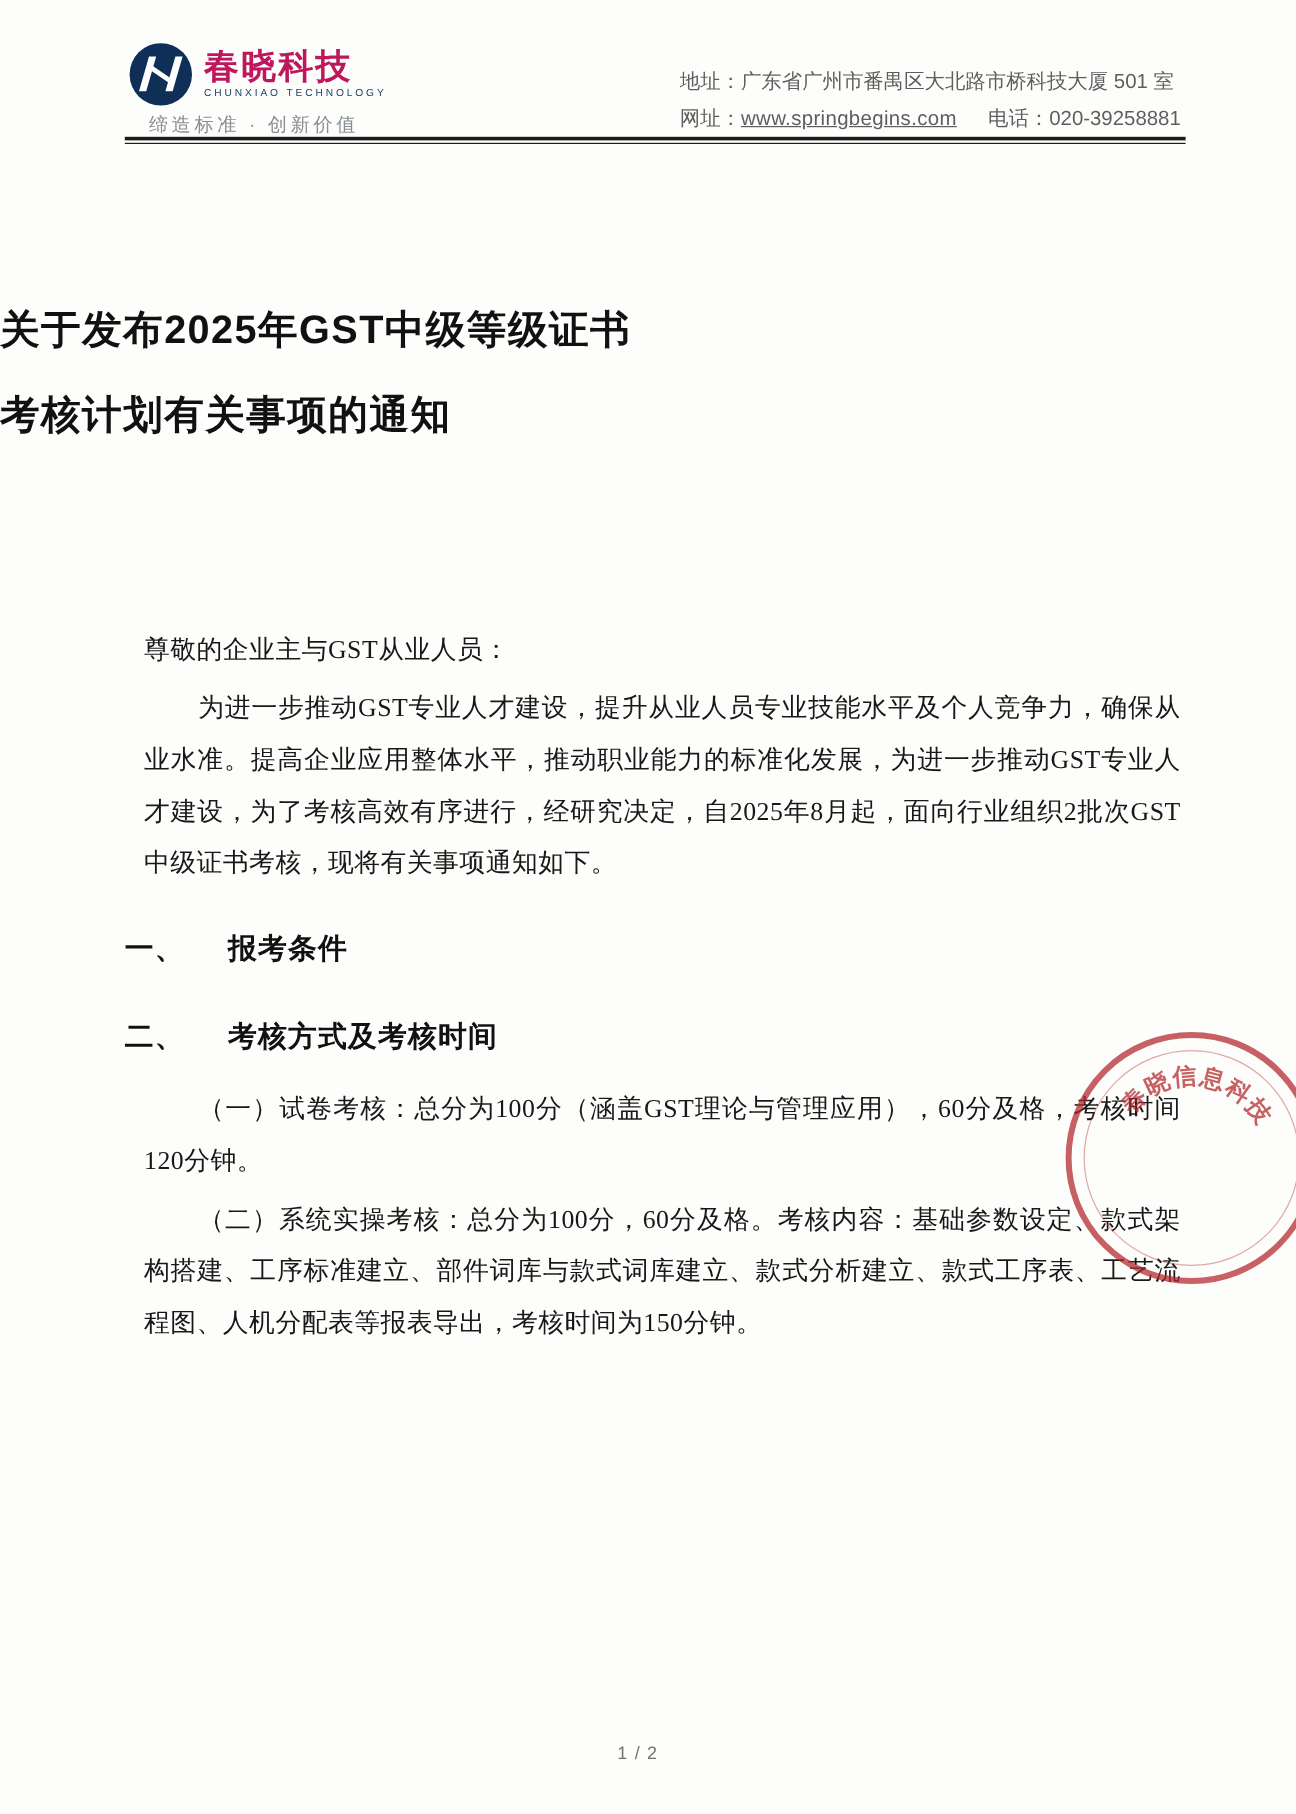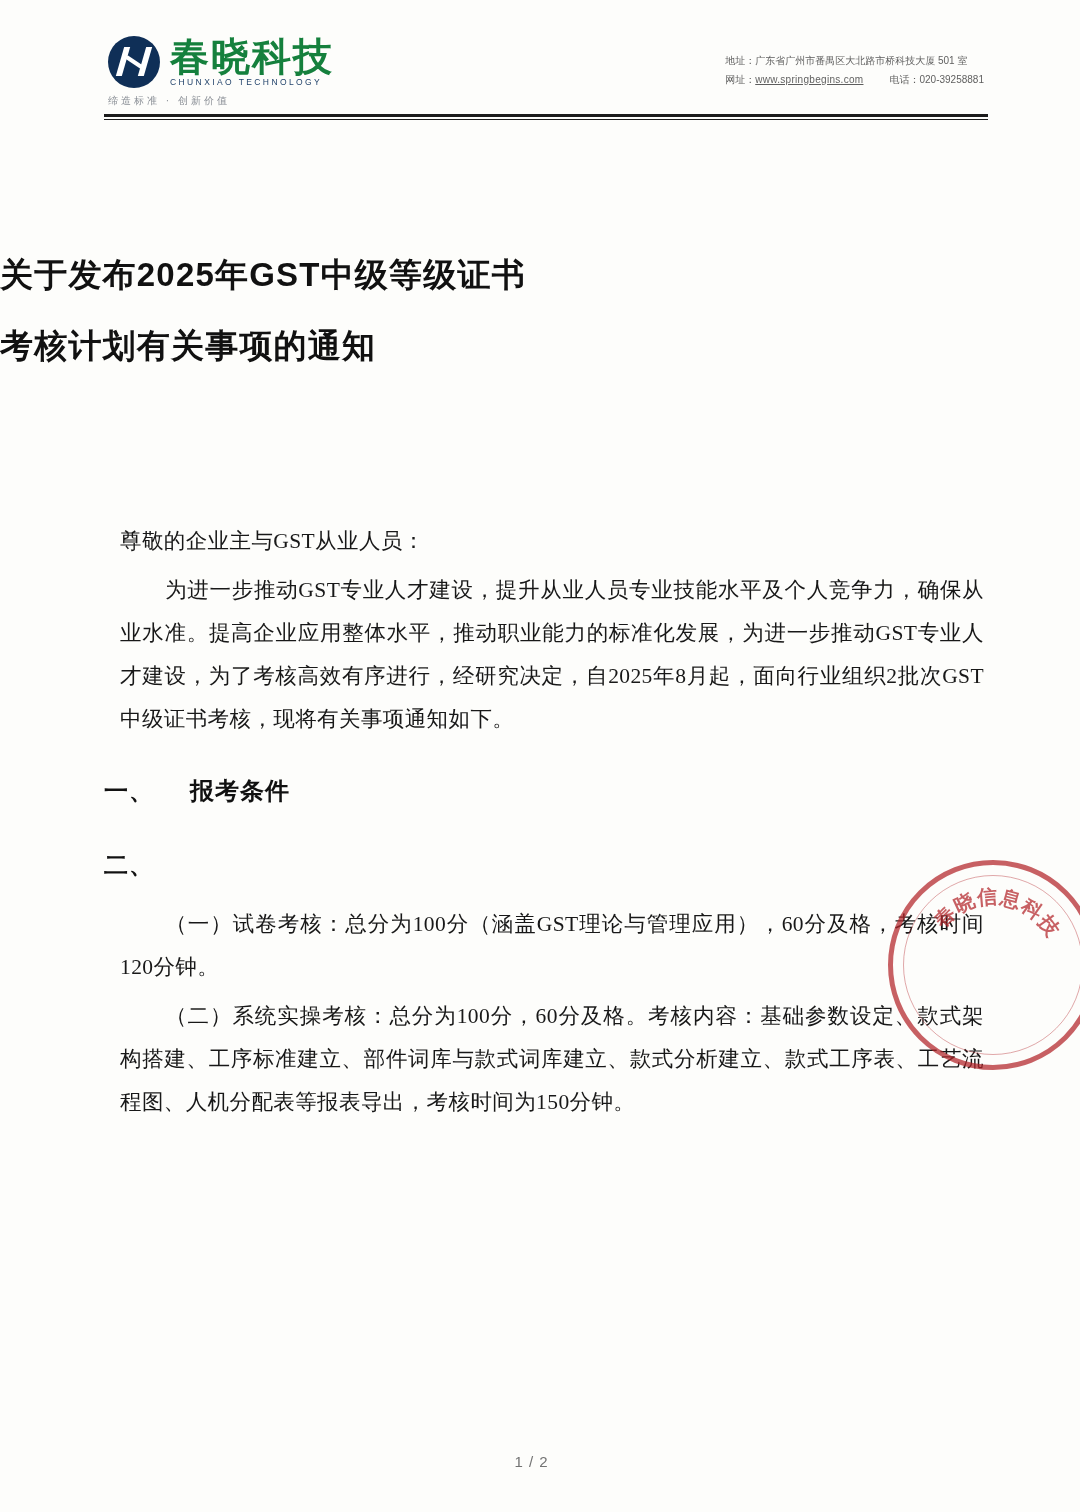--- a/index.html
+++ b/index.html
@@ -68,50 +68,50 @@
     background: #ffffff;
     transform: rotate(34deg);
   }
   .logo-text {
     display: flex;
     flex-direction: column;
     line-height: 1;
   }
   .logo-cn {
     font-family: "Liberation Sans", sans-serif;
-    font-size: 39px;
+    font-size: 29px;
     font-weight: 700;
     letter-spacing: 2px;
-    color: #15803d;
+    color: #be185d;
   }
   .logo-en {
     font-family: "Liberation Sans", sans-serif;
     font-size: 8.5px;
     letter-spacing: 2.4px;
     color: #23446c;
     margin-top: 2px;
   }
   .logo-slogan {
     position: absolute;
-    left: 108px;
+    left: 124px;
     top: 72px;
     font-family: "Liberation Sans", sans-serif;
-    font-size: 10px;
+    font-size: 16px;
     letter-spacing: 3px;
     color: #8a8f96;
     text-align: right;
   }
 
   .contact-block {
     position: absolute;
     right: 96px;
     top: 30px;
     text-align: left;
     font-family: "Liberation Sans", sans-serif;
-    font-size: 10px;
+    font-size: 17px;
     color: #3b3b3b;
     line-height: 1.85;
     opacity: .82;
   }
   .contact-row { white-space: nowrap; }
   .contact-row .url {
     text-decoration: underline;
     letter-spacing: .3px;
   }
   .contact-row .sep { display: inline-block; width: 26px; }
@@ -262,20 +262,21 @@
 
     <p class="para indent">为进一步推动GST专业人才建设，提升从业人员专业技能水平及个人竞争力，确保从业水准。提高企业应用整体水平，推动职业能力的标准化发展，为进一步推动GST专业人才建设，为了考核高效有序进行，经研究决定，自2025年8月起，面向行业组织2批次GST中级证书考核，现将有关事项通知如下。</p>
 
     <div class="section-heading">
       <span class="num">一、</span>
       <span>报考条件</span>
     </div>
 
     <div class="section-heading">
       <span class="num">二、</span>
+      <span>考核方式及考核时间</span>
     </div>
     <p class="para indent">（一）试卷考核：总分为100分（涵盖GST理论与管理应用），60分及格，考核时间120分钟。</p>
     <p class="para indent">（二）系统实操考核：总分为100分，60分及格。考核内容：基础参数设定、款式架构搭建、工序标准建立、部件词库与款式词库建立、款式分析建立、款式工序表、工艺流程图、人机分配表等报表导出，考核时间为150分钟。</p>
 
   </div>
 
   <div class="stamp">
     <div class="stamp-inner"></div>
     <div class="stamp-text" id="seal-text">
         <span style="transform: translate(-48.0833px, -48.0833px) rotate(-45deg) translate(-50%, -50%);">春</span>

